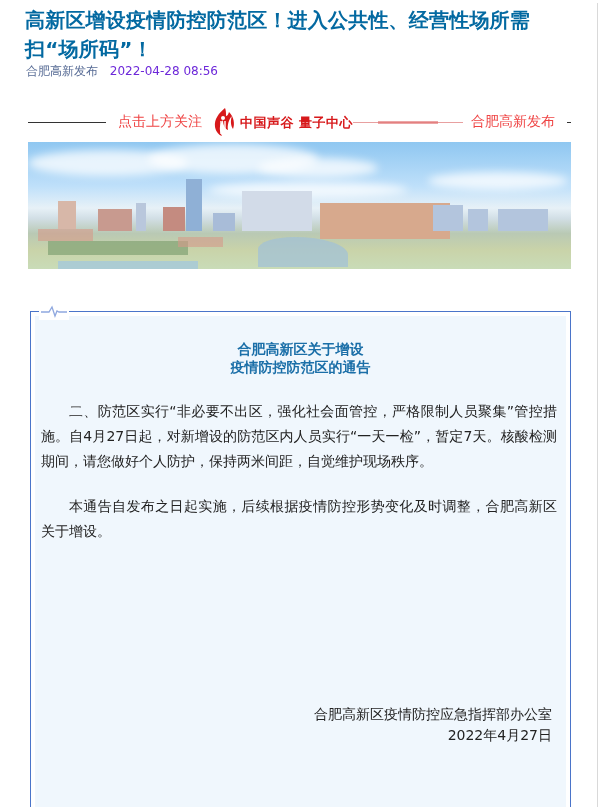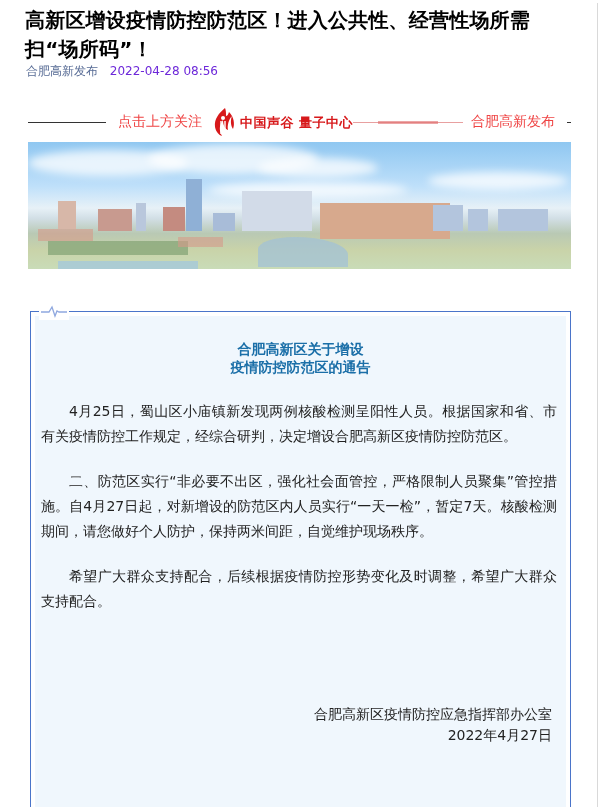--- a/index.html
+++ b/index.html
@@ -3,21 +3,21 @@
 <meta charset="utf-8">
 <style>
   * { box-sizing: border-box; margin: 0; padding: 0; }
   html, body { width: 602px; height: 807px; background: #ffffff; overflow: hidden; }
   body { font-family: "DejaVu Sans", "Liberation Sans", sans-serif; color: #222; position: relative; }
 
   .page-edge { position: absolute; left: 597px; top: 3px; width: 1px; height: 804px; background: #d9d9d9; }
 
   .article-title {
     position: absolute; left: 25px; top: 6px; width: 555px;
-    font-size: 20px; line-height: 29px; color: #000000; letter-spacing: 0.2px;
+    font-size: 20px; line-height: 29px; color: #0369a1; letter-spacing: 0.2px;
   }
   .meta { position: absolute; left: 26px; top: 63px; font-size: 12px; line-height: 16px; }
   .meta .author { color: #576b95; margin-right: 8px; }
   .meta .date { color: #6d28d9; }
 
   .follow-bar {
     position: absolute; left: 28px; top: 104px; width: 543px; height: 36px;
     display: flex; align-items: center;
   }
   .follow-bar .line { height: 1px; background: #333; }
@@ -120,23 +120,22 @@
   <div class="pulse">
     <svg width="30" height="18" viewBox="0 0 30 18">
       <path d="M2 10 L10 10 L13 5 L16 14 L18 9 L20 10 L28 10" stroke="#8fa8df" stroke-width="1.3" fill="none"></path>
     </svg>
   </div>
   <div class="notice-heading">
     <div>合肥高新区关于增设</div>
     <div>疫情防控防范区的通告</div>
   </div>
   <div class="notice-body">
-    <p>4月25日，蜀山区小庙镇新发现两例核酸检测呈阳性人员。根据国家和省、市有关疫情防控工作规定，经综合研判，决定增设合肥高新区疫情防控防范区。</p>
     <p>二、防范区实行“非必要不出区，强化社会面管控，严格限制人员聚集”管控措施。自4月27日起，对新增设的防范区内人员实行“一天一检”，暂定7天。核酸检测期间，请您做好个人防护，保持两米间距，自觉维护现场秩序。</p>
-    <p>希望广大群众支持配合，后续根据疫情防控形势变化及时调整，希望广大群众支持配合。</p>
+    <p>本通告自发布之日起实施，后续根据疫情防控形势变化及时调整，合肥高新区关于增设。</p>
   </div>
   <div class="sign">
     <div>合肥高新区疫情防控应急指挥部办公室</div>
     <div>2022年4月27日</div>
   </div>
   <div class="heart">
     <svg width="20" height="17" viewBox="0 0 20 17">
       <defs>
         <linearGradient id="hg" x1="0" y1="0" x2="1" y2="1">
           <stop offset="0" stop-color="#ff9aa2"></stop>

